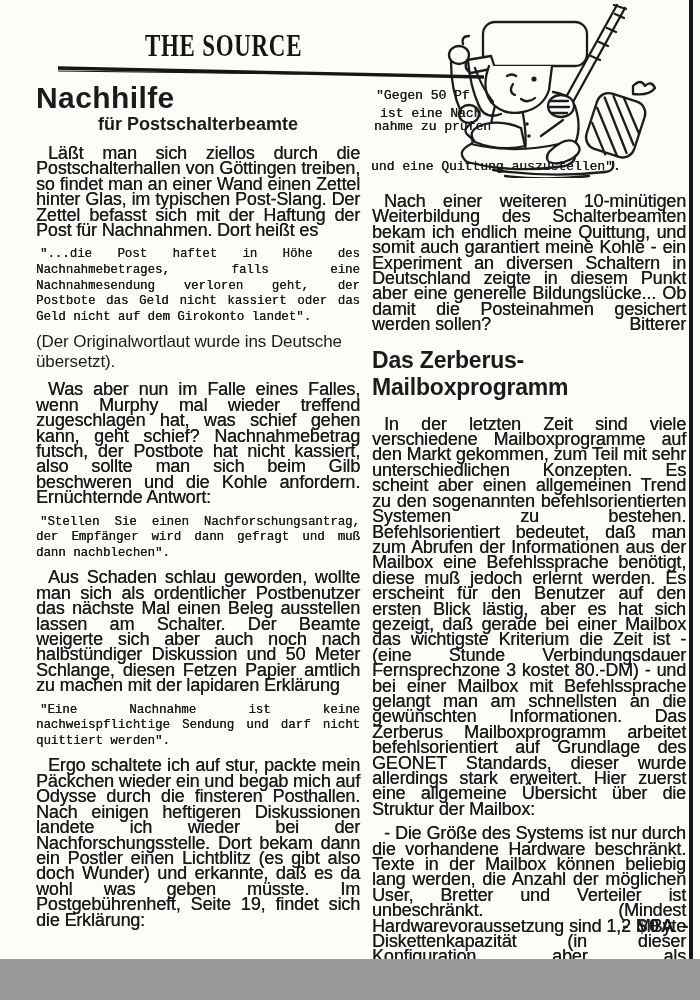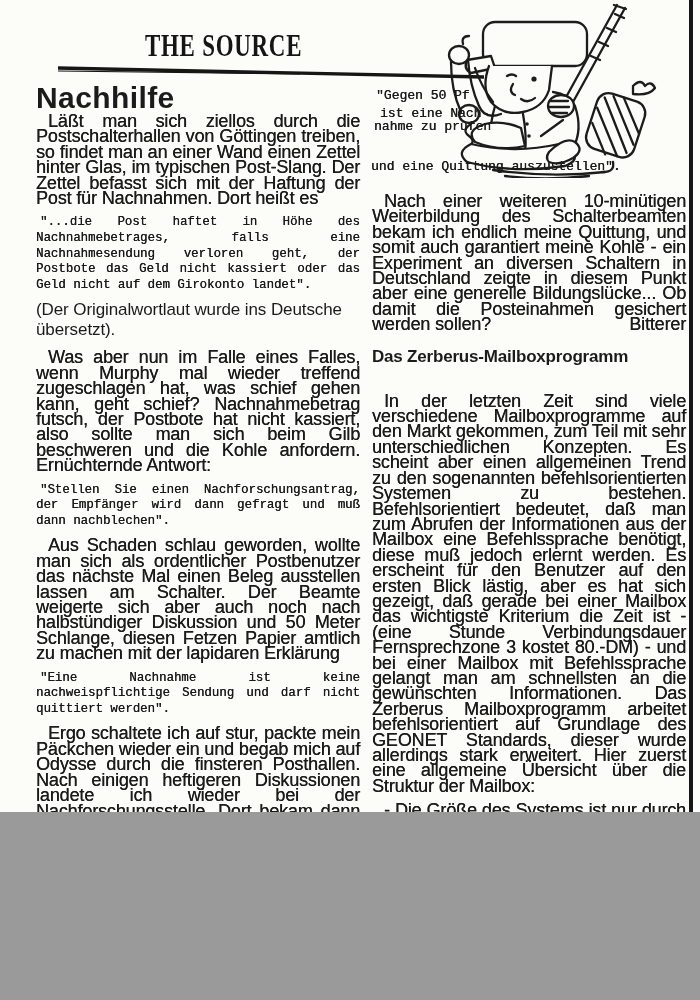--- a/index.html
+++ b/index.html
@@ -1,17 +1,17 @@
 <!DOCTYPE html>
 <html lang="de"><head>
 <meta charset="utf-8">
 <style>
   html,body{margin:0;padding:0;background:#9a9a9a;}
   .page{
-    position:relative;width:700px;height:812px;margin:0 auto;
+    position:relative;width:700px;height:959px;margin:0 auto;
     background:#fcfcf8;color:#1b1b1b;overflow:hidden;
     font-family:"Liberation Sans",sans-serif;
   }
   
   .right-border{position:absolute;left:689px;top:0;width:4px;height:966px;background:#161616;}
   
   .masthead{
     position:absolute;left:145px;top:28px;margin:0;
     font-family:"Liberation Serif",serif;font-weight:bold;font-size:31px;
     letter-spacing:1px;transform:scaleX(0.74);transform-origin:left top;
@@ -26,21 +26,21 @@
   .para{
     margin:0 0 9px;font-size:18px;line-height:15.4px;text-align:justify;
     text-indent:12px;letter-spacing:-.15px;text-shadow:.25px 0 0 currentColor;
   }
   .mono{
     font-family:"Liberation Mono","DejaVu Sans Mono",monospace;
     font-size:12.4px;line-height:15.6px;margin:0 0 9px;text-align:justify;
     text-indent:4px;text-shadow:.25px 0 0 currentColor;
   }
   .note{margin:-2px 0 10px;font-size:17px;letter-spacing:-.1px;}
-  .a2-title{margin:14px 0 27px;font-size:17px;font-weight:bold;letter-spacing:-.2px;}
+  .a2-title{margin:14px 0 16px;font-size:23px;font-weight:bold;letter-spacing:-.2px;}
   .byline{float:right;text-shadow:.25px 0 0 currentColor;}
   
   .cartoon-svg{position:absolute;left:437px;top:2px;width:232px;height:176px;}
   .cq{
     position:absolute;font-family:"Liberation Mono","DejaVu Sans Mono",monospace;
     font-size:13px;white-space:nowrap;text-shadow:.3px 0 0 currentColor;
   }
   .cq0{left:376px;top:88px;}
   .cq1{left:380px;top:106px;}
   .cq2{left:374px;top:119px;}
@@ -128,20 +128,21 @@
     </g>
   </svg>
 
   <div class="cq cq0">"Gegen 50 Pf</div>
   <div class="cq cq1">ist eine Nach-</div>
   <div class="cq cq2">nahme zu prüfen</div>
   <div class="cq cq3">und eine Quittung auszustellen".</div>
 
   <div class="col-left">
     <h2 class="a1-title">Nachhilfe</h2>
+    <div class="a1-subtitle">für Postschalterbeamte</div>
     <p class="para">Läßt man sich ziellos durch die Postschalterhallen von Göttingen treiben, so findet man an einer Wand einen Zettel hinter Glas, im typischen Post-Slang. Der Zettel befasst sich mit der Haftung der Post für Nachnahmen. Dort heißt es</p>
     <p class="mono">"...die Post haftet in Höhe des Nachnahmebetrages, falls eine Nachnahmesendung verloren geht, der Postbote das Geld nicht kassiert oder das Geld nicht auf dem Girokonto landet".</p>
     <div class="note">(Der Originalwortlaut wurde ins Deutsche übersetzt).</div>
     <p class="para">Was aber nun im Falle eines Falles, wenn Murphy mal wieder treffend zugeschlagen hat, was schief gehen kann, geht schief? Nachnahmebetrag futsch, der Postbote hat nicht kassiert, also sollte man sich beim Gilb beschweren und die Kohle anfordern. Ernüchternde Antwort:</p>
     <p class="mono">"Stellen Sie einen Nachforschungsantrag, der Empfänger wird dann gefragt und muß dann nachblechen".</p>
     <p class="para">Aus Schaden schlau geworden, wollte man sich als ordentlicher Postbenutzer das nächste Mal einen Beleg ausstellen lassen am Schalter. Der Beamte weigerte sich aber auch noch nach halbstündiger Diskussion und 50 Meter Schlange, diesen Fetzen Papier amtlich zu machen mit der lapidaren Erklärung</p>
     <p class="mono">"Eine Nachnahme ist keine nachweispflichtige Sendung und darf nicht quittiert werden".</p>
     <p class="para">Ergo schaltete ich auf stur, packte mein Päckchen wieder ein und begab mich auf Odysse durch die finsteren Posthallen. Nach einigen heftigeren Diskussionen landete ich wieder bei der Nachforschungsstelle. Dort bekam dann ein Postler einen Lichtblitz (es gibt also doch Wunder) und erkannte, daß es da wohl was geben müsste. Im Postgebührenheft, Seite 19, findet sich die Erklärung:</p>
   </div>
 

